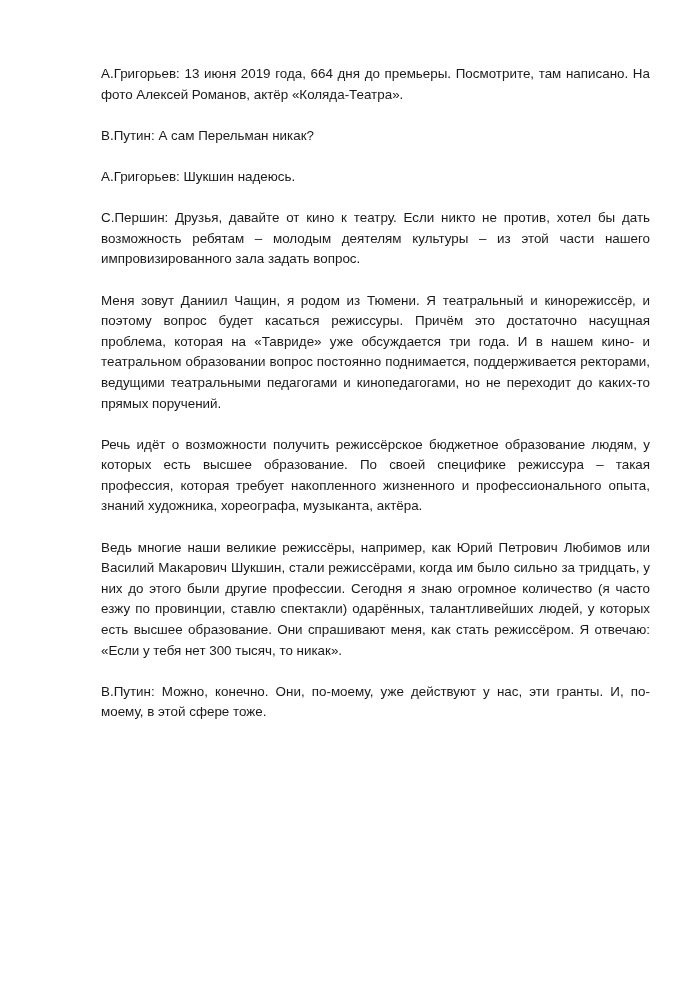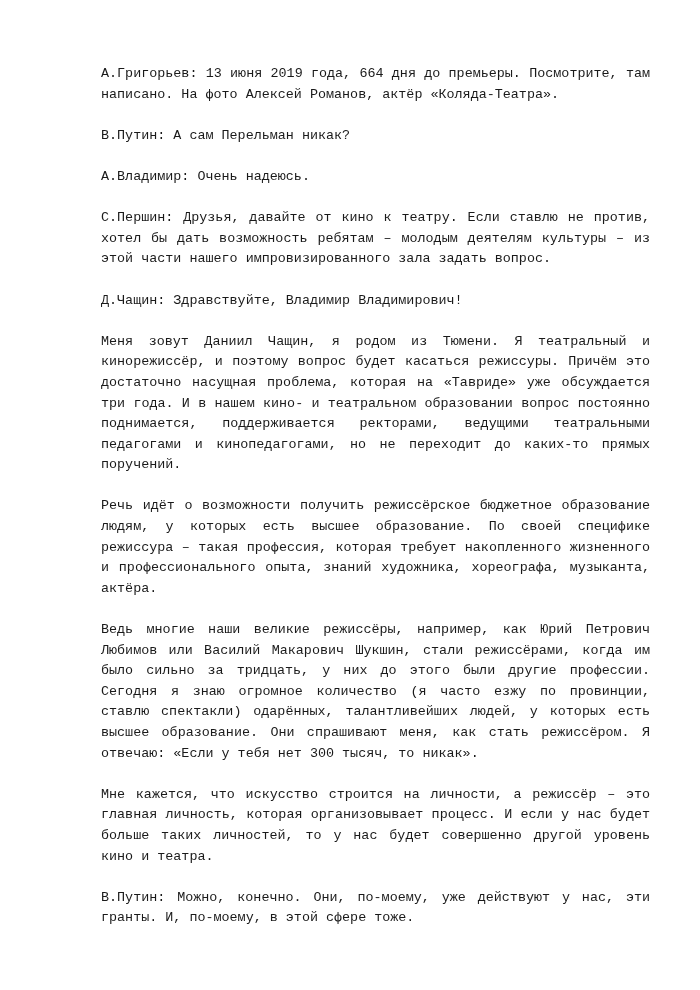--- a/index.html
+++ b/index.html
@@ -8,30 +8,28 @@
     position: absolute;
     left: 101px;
     top: 64px;
     width: 549px;
     font-family: "Liberation Sans", sans-serif;
     font-size: 13.4px;
     line-height: 20.6px;
     color: #1a1a1a;
     text-align: justify;
   }
-  .para { margin: 0 0 20.6px 0; font-family: Liberation Mono, monospace; }
+  .para { margin: 0 0 20.6px 0; }
   .para.last { text-align-last: left; }
 </style>
 </head>
 <body>
 
 <div class="page">
   <p class="para">А.Григорьев: 13 июня 2019 года, 664 дня до премьеры. Посмотрите, там написано. На фото Алексей Романов, актёр «Коляда-Театра».</p>
   <p class="para">В.Путин: А сам Перельман никак?</p>
-  <p class="para">А.Владимир: Очень надеюсь.</p>
-  <p class="para">С.Першин: Друзья, давайте от кино к театру. Если ставлю не против, хотел бы дать возможность ребятам – молодым деятелям культуры – из этой части нашего импровизированного зала задать вопрос.</p>
-  <p class="para">Д.Чащин: Здравствуйте, Владимир Владимирович!</p>
+  <p class="para">А.Григорьев: Шукшин надеюсь.</p>
+  <p class="para">С.Першин: Друзья, давайте от кино к театру. Если никто не против, хотел бы дать возможность ребятам – молодым деятелям культуры – из этой части нашего импровизированного зала задать вопрос.</p>
   <p class="para">Меня зовут Даниил Чащин, я родом из Тюмени. Я театральный и кинорежиссёр, и поэтому вопрос будет касаться режиссуры. Причём это достаточно насущная проблема, которая на «Тавриде» уже обсуждается три года. И в нашем кино- и театральном образовании вопрос постоянно поднимается, поддерживается ректорами, ведущими театральными педагогами и кинопедагогами, но не переходит до каких-то прямых поручений.</p>
   <p class="para">Речь идёт о возможности получить режиссёрское бюджетное образование людям, у которых есть высшее образование. По своей специфике режиссура – такая профессия, которая требует накопленного жизненного и профессионального опыта, знаний художника, хореографа, музыканта, актёра.</p>
   <p class="para">Ведь многие наши великие режиссёры, например, как Юрий Петрович Любимов или Василий Макарович Шукшин, стали режиссёрами, когда им было сильно за тридцать, у них до этого были другие профессии. Сегодня я знаю огромное количество (я часто езжу по провинции, ставлю спектакли) одарённых, талантливейших людей, у которых есть высшее образование. Они спрашивают меня, как стать режиссёром. Я отвечаю: «Если у тебя нет 300 тысяч, то никак».</p>
-  <p class="para">Мне кажется, что искусство строится на личности, а режиссёр – это главная личность, которая организовывает процесс. И если у нас будет больше таких личностей, то у нас будет совершенно другой уровень кино и театра.</p>
   <p class="para last">В.Путин: Можно, конечно. Они, по-моему, уже действуют у нас, эти гранты. И, по-моему, в этой сфере тоже.</p>
 </div>
 
 </body></html>

